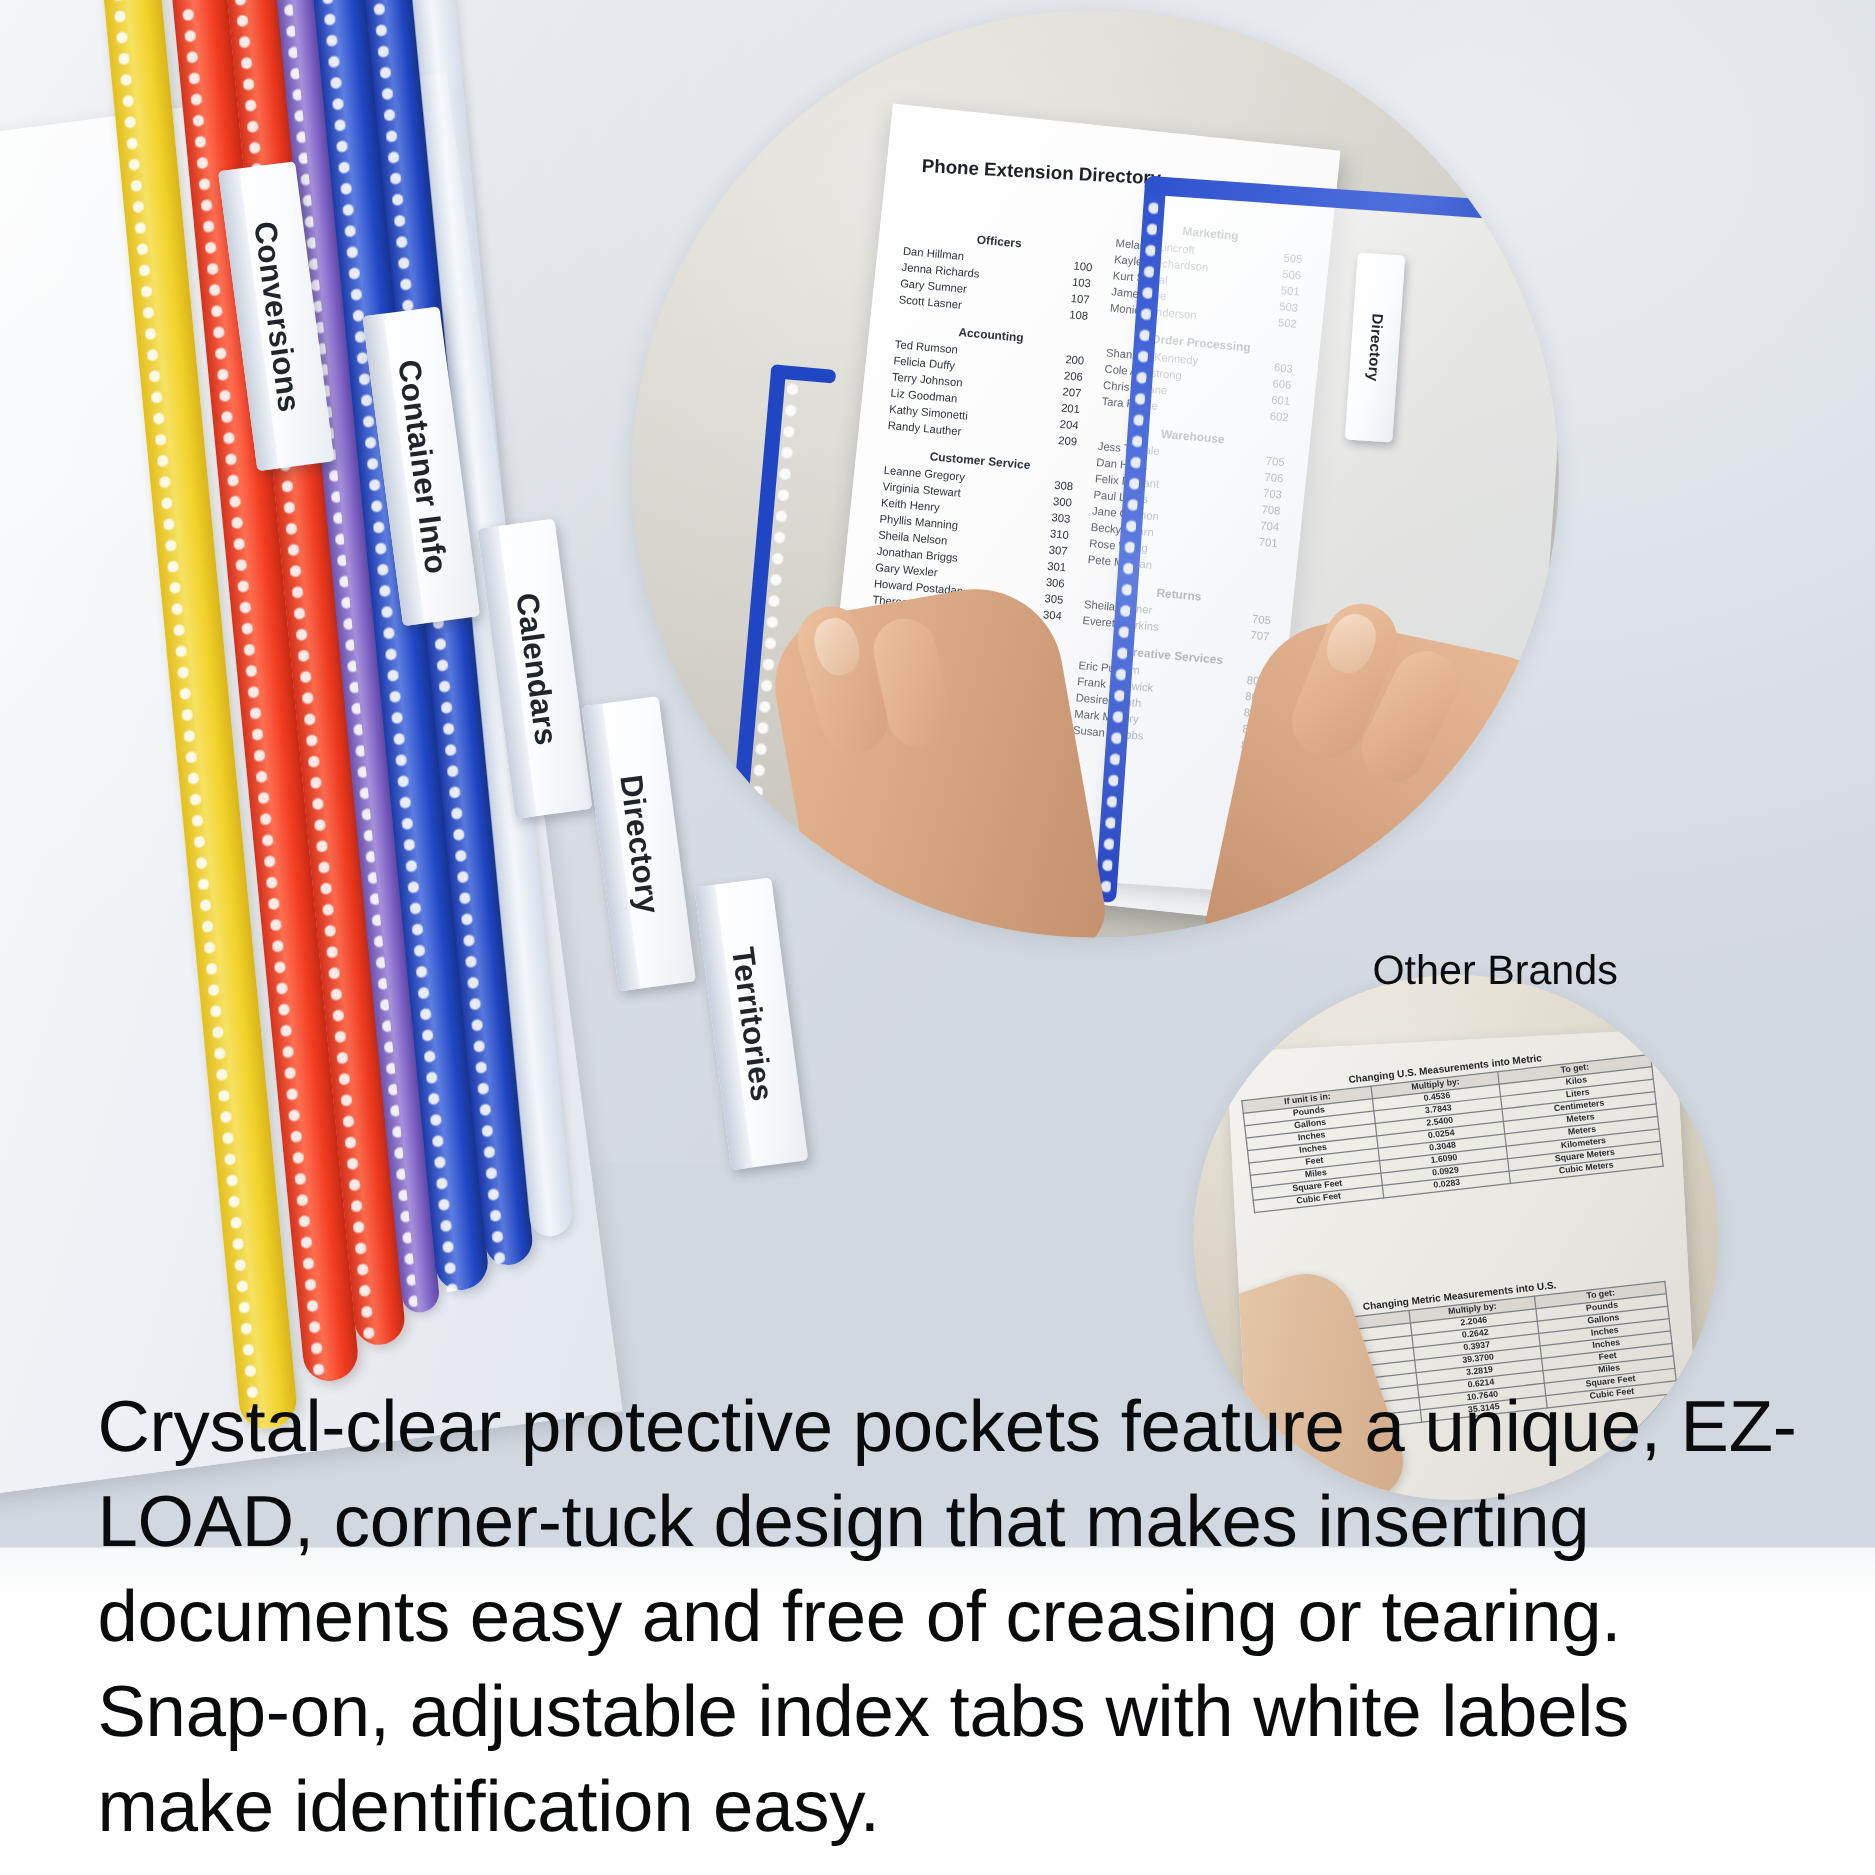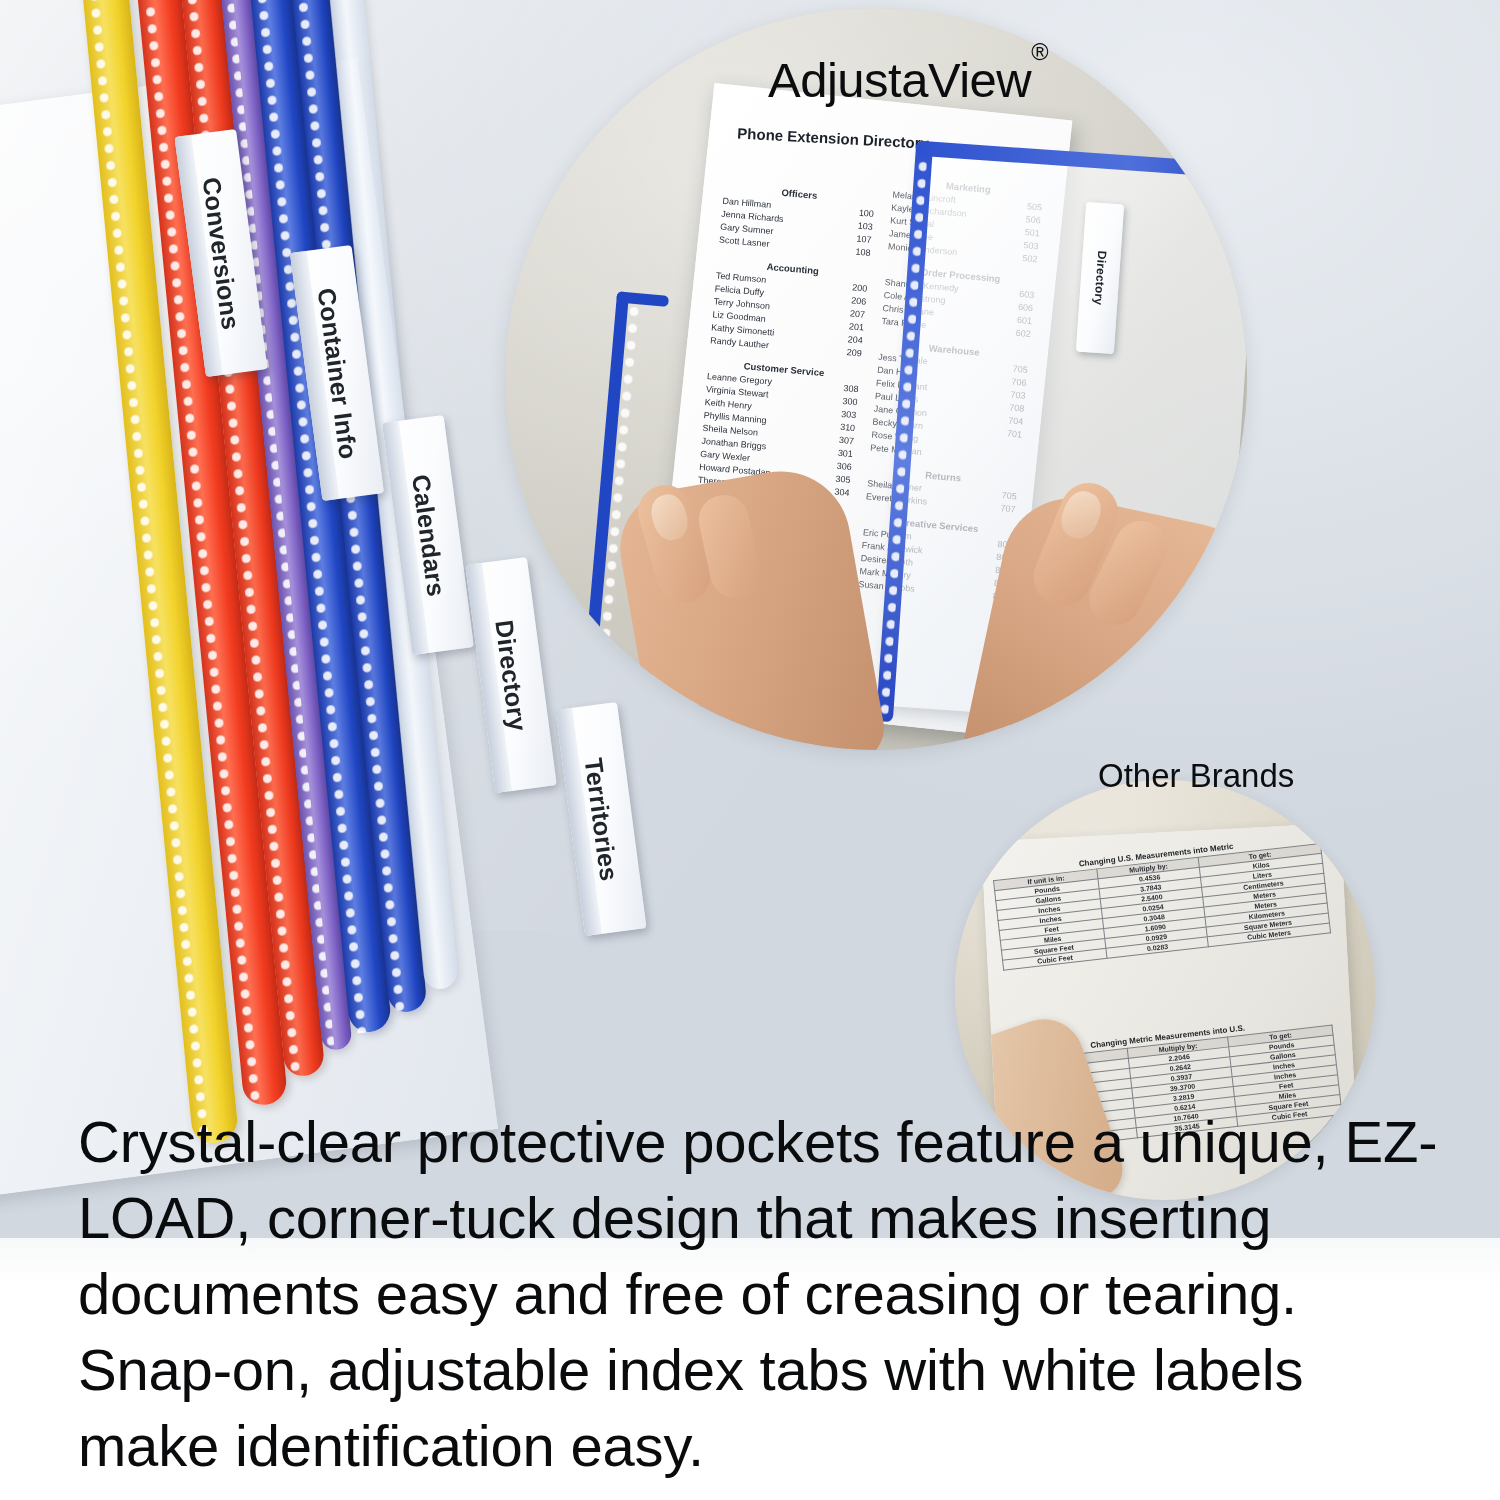--- a/index.html
+++ b/index.html
@@ -526,21 +526,20 @@
       <div class="nail" style="left:38px;top:4px;width:34px;height:46px;transform:rotate(-6deg);"></div>
       <div class="finger" style="left:84px;top:14px;width:50px;height:104px;transform:rotate(-2deg);"></div>
     </div>
     <div class="hand hand-r">
       <div class="finger" style="left:40px;top:-18px;width:58px;height:128px;transform:rotate(10deg);"></div>
       <div class="nail" style="left:50px;top:-8px;width:36px;height:48px;transform:rotate(10deg);"></div>
       <div class="finger" style="left:100px;top:8px;width:52px;height:110px;transform:rotate(14deg);"></div>
     </div>
   </div>
 
-  <div class="adjustaview"><span>AdjustaView</span><sup>®</sup></div>
 
   <div class="circle-other">
     <div class="ob-bg"></div>
     <div class="ob-dark"></div>
 
     <div class="ob-paper">
       <div class="ob-tbl-wrap" style="left:12px;top:18px;width:330px;">
         <div class="ob-cap">Changing U.S. Measurements into Metric</div>
         <table class="ob-tbl">
           <tbody>

